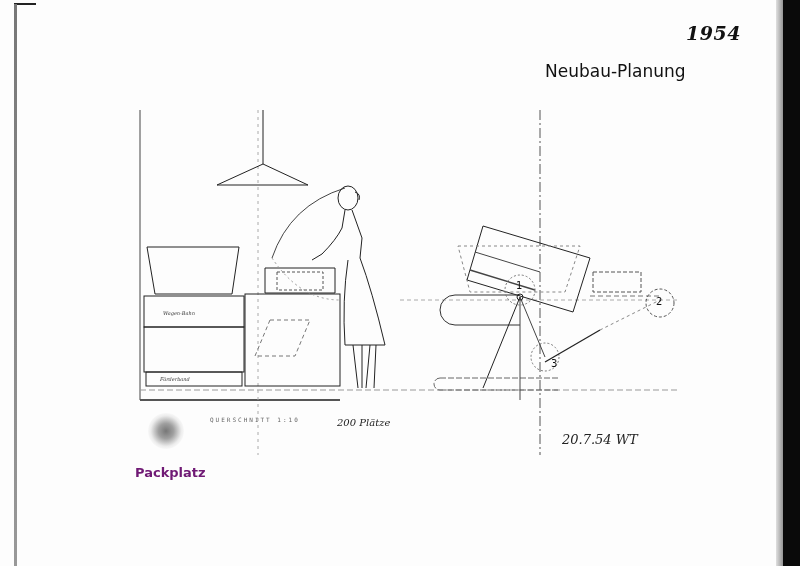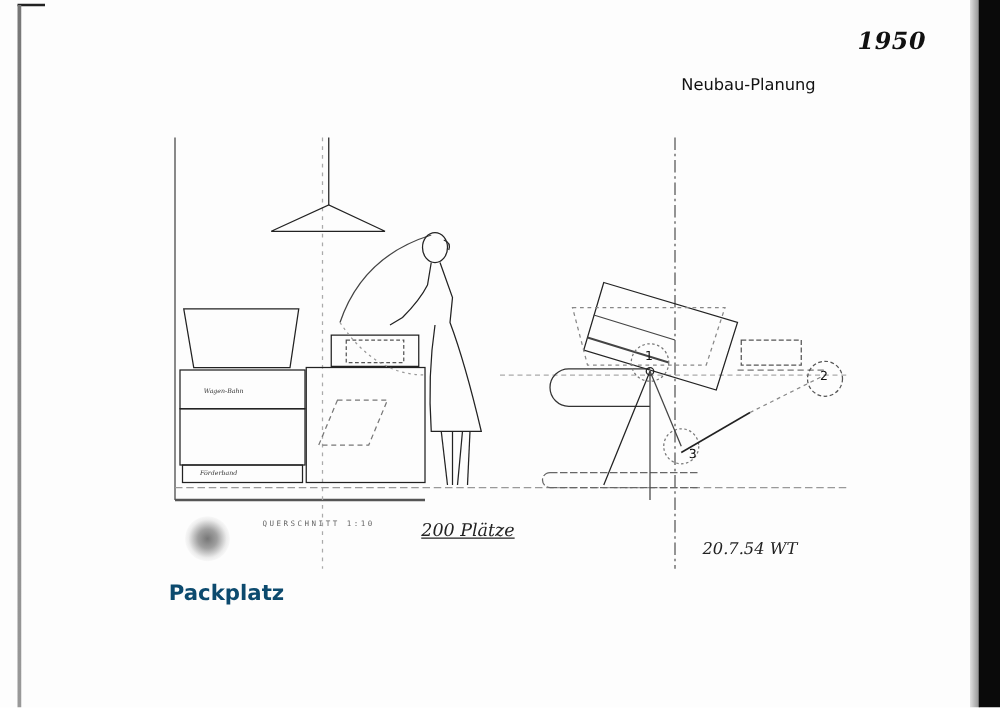--- a/index.html
+++ b/index.html
@@ -3,39 +3,39 @@
 <meta charset="utf-8">
 <style>
   html,body{margin:0;padding:0;}
   body{width:800px;height:566px;position:relative;overflow:hidden;background:#ffffff;font-family:"DejaVu Sans",sans-serif;}
   .page{position:absolute;left:0;top:0;width:800px;height:566px;background:#fdfdfd;}
   .left-edge{position:absolute;left:14px;top:4px;width:3px;height:562px;background:linear-gradient(#777,#999);}
   .left-top{position:absolute;left:14px;top:3px;width:22px;height:2px;background:#222;}
   .right-shadow{position:absolute;left:776px;top:0;width:8px;height:566px;background:linear-gradient(90deg,#e0e0e0,#8a8a8a);}
   .right-black{position:absolute;left:783px;top:0;width:17px;height:566px;background:#0a0a0a;}
   .year{position:absolute;left:686px;top:22px;font-family:"DejaVu Serif",serif;font-weight:bold;font-style:italic;font-size:19px;color:#111;letter-spacing:0.5px;}
-  .title{position:absolute;left:545px;top:61px;font-family:"DejaVu Sans",sans-serif;font-size:13px;color:#111;}
-  .caption{position:absolute;left:135px;top:465px;font-family:"DejaVu Sans",sans-serif;font-weight:bold;font-size:17px;color:#0c4a6e;}
+  .title{position:absolute;left:545px;top:61px;font-family:"DejaVu Sans",sans-serif;font-size:17px;color:#111;}
+  .caption{position:absolute;left:135px;top:465px;font-family:"DejaVu Sans",sans-serif;font-weight:bold;font-size:13px;color:#701a75;}
   .drawing{position:absolute;left:0;top:0;width:800px;height:566px;}
   .hand{position:absolute;font-family:"DejaVu Serif",serif;font-style:italic;color:#222;}
   .small{font-size:6px;letter-spacing:2px;color:#666;font-style:normal;font-family:"DejaVu Sans Mono",monospace;}
   .label-num{position:absolute;font-family:"DejaVu Sans",sans-serif;font-size:10px;color:#111;}
   .tiny{position:absolute;font-family:"DejaVu Serif",serif;font-style:italic;font-size:5px;color:#333;}
   .smudge{position:absolute;left:148px;top:413px;width:36px;height:36px;border-radius:50%;background:radial-gradient(circle,#555 0%,#888 30%,rgba(200,200,200,0.4) 60%,rgba(255,255,255,0) 75%);opacity:0.8;}
 </style>
 </head>
 <body>
 
 <div class="page">
   <div class="left-top"></div>
   <div class="left-edge"></div>
   <div class="right-shadow"></div>
   <div class="right-black"></div>
 
-  <div class="year">1950</div>
+  <div class="year">1954</div>
   <div class="title">Neubau-Planung</div>
 
   <svg class="drawing" viewBox="0 0 800 566" xmlns="http://www.w3.org/2000/svg">
     <g fill="none" stroke="#333" stroke-width="1">
 
       <line x1="140" y1="110" x2="140" y2="400" stroke="#444"></line>
       <line x1="140" y1="390" x2="680" y2="390" stroke="#999" stroke-dasharray="6,3"></line>
       <line x1="140" y1="400" x2="340" y2="400" stroke="#555" stroke-width="2"></line>
       <line x1="540" y1="110" x2="540" y2="455" stroke="#555" stroke-dasharray="10,3,2,3"></line>
       <line x1="258" y1="110" x2="258" y2="455" stroke="#aaa" stroke-dasharray="3,4"></line>
@@ -93,17 +93,17 @@
   <div class="smudge"></div>
 
   <span class="tiny" style="left:163px;top:310px;">Wagen-Bahn</span>
   <span class="tiny" style="left:160px;top:376px;">Förderband</span>
 
   <span class="label-num" style="left:516px;top:280px;">1</span>
   <span class="label-num" style="left:656px;top:296px;">2</span>
   <span class="label-num" style="left:551px;top:358px;">3</span>
 
   <span class="hand small" style="left:210px;top:416px;">QUERSCHNITT 1:10</span>
-  <span class="hand" style="left:337px;top:417px;font-size:14px;text-decoration:underline;">200 Plätze</span>
+  <span class="hand" style="left:337px;top:417px;font-size:10px;">200 Plätze</span>
   <span class="hand" style="left:562px;top:432px;font-size:13px;">20.7.54 WT</span>
 
   <div class="caption">Packplatz</div>
 </div>
 
 </body></html>

